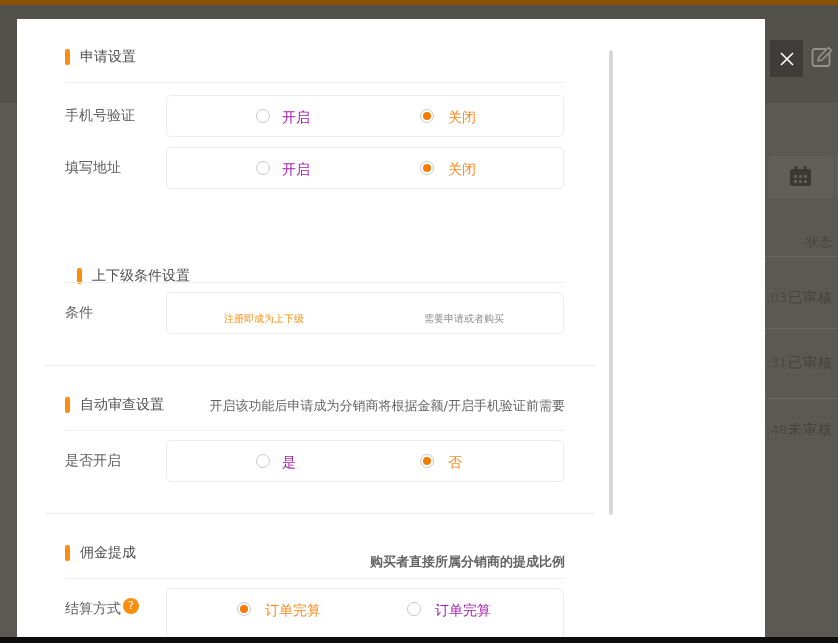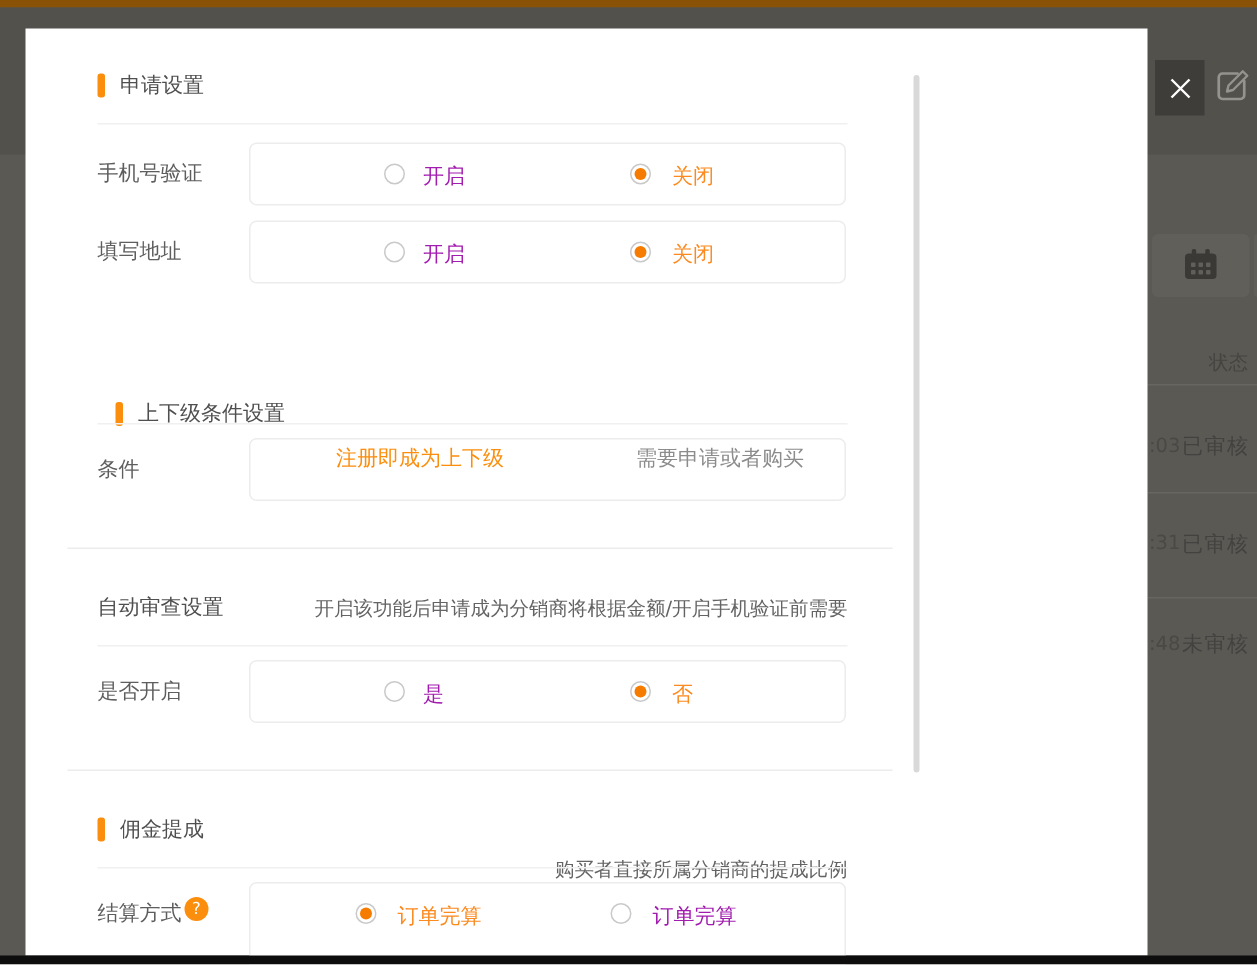--- a/index.html
+++ b/index.html
@@ -32,21 +32,21 @@
 
   .hr { position:absolute; left:48px; width:500px; height:1px; background:#f0f0f0; }
   .sep { position:absolute; left:28px; width:550px; height:1px; background:#ececec; }
 
   .row-label { position:absolute; left:48px; font-size:14px; color:#5e5e5e; }
   .row-box { position:absolute; left:149px; width:398px; height:42px; border:1px solid #ececec; border-radius:5px; background:#fff; }
   .radio { position:absolute; top:13px; width:14px; height:14px; border:1px solid #c9c9c9; border-radius:50%; background:#fff; cursor:pointer; }
   .radio.sel::after { content:""; position:absolute; left:2px; top:2px; width:8px; height:8px; border-radius:50%; background:#f57c00; }
   .radio-lbl { position:absolute; top:13px; font-size:14px; color:#a21caf; cursor:pointer; }
   .radio-lbl.sel { color:#fc8a1e; }
-  .opt { position:absolute; top:4px; font-size:14px; cursor:pointer; }
+  .opt { position:absolute; top:19px; font-size:10px; cursor:pointer; }
   .opt.sel { color:#fb8e0c; }
   .opt.un { color:#8c8c8c; }
   .help-badge { position:absolute; left:106px; width:16px; height:16px; border-radius:50%; background:#fb8e0c; color:#fff; font-size:11px; line-height:16px; text-align:center; cursor:pointer; }
 
   .close-btn { position:absolute; left:770px; top:40px; width:33px; height:37px; background:#3f3d3a; border:none; display:flex; align-items:center; justify-content:center; cursor:pointer; }
   .edit-icn { position:absolute; left:808px; top:44px; width:28px; height:28px; cursor:pointer; }
 
   .bottom-bar { position:absolute; left:0; top:637px; width:838px; height:6px; background:#0d0d0d; z-index:30; }
 </style>
 </head>
@@ -127,21 +127,21 @@
     <div class="hr" style="top:263px;"></div>
 
     <div class="row-label" style="top:285px;">条件</div>
     <div class="row-box" style="top:273px;">
       <span class="opt sel" style="left:57px;">注册即成为上下级</span>
       <span class="opt un" style="left:257px;">需要申请或者购买</span>
     </div>
 
     <div class="sep" style="top:346px;"></div>
 
-    <div class="sec-title" style="top:377px;flex-direction:column;">
+    <div class="sec-title" style="top:377px;">
       <span class="sec-bar"></span>
       <span class="sec-text">自动审查设置</span>
     </div>
     <div class="note-wrap" style="top:378px;">
       <span class="sec-note">开启该功能后申请成为分销商将根据金额/开启手机验证前需要</span>
     </div>
     <div class="hr" style="top:411px;"></div>
 
     <div class="row-label" style="top:433px;">是否开启</div>
     <div class="row-box" style="top:421px;">
@@ -150,21 +150,21 @@
       <span class="radio sel" style="left:253px;"></span>
       <span class="radio-lbl sel" style="left:281px;">否</span>
     </div>
 
     <div class="sep" style="top:494px;"></div>
 
     <div class="sec-title" style="top:525px;">
       <span class="sec-bar"></span>
       <span class="sec-text">佣金提成</span>
     </div>
-    <div class="note-wrap" style="top:552px;">
+    <div class="note-wrap" style="top:534px;font-weight:bold;">
       <span class="sec-note">购买者直接所属分销商的提成比例</span>
     </div>
     <div class="hr" style="top:559px;"></div>
 
     <div class="row-label" style="top:581px;">结算方式</div>
     <span class="help-badge" style="top:579px;">?</span>
     <div class="row-box" style="top:569px; height:74px; border-radius:5px 5px 0 0;">
       <span class="radio sel" style="left:70px;"></span>
       <span class="radio-lbl sel" style="left:98px;">订单完算</span>
       <span class="radio" style="left:240px;"></span>

